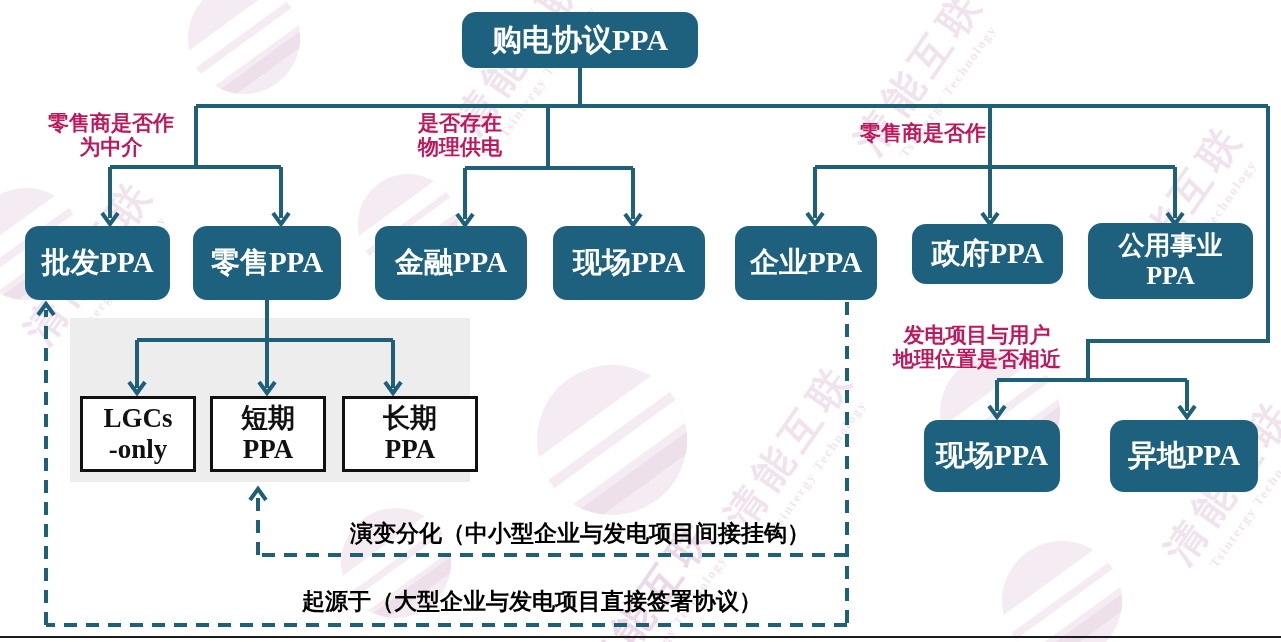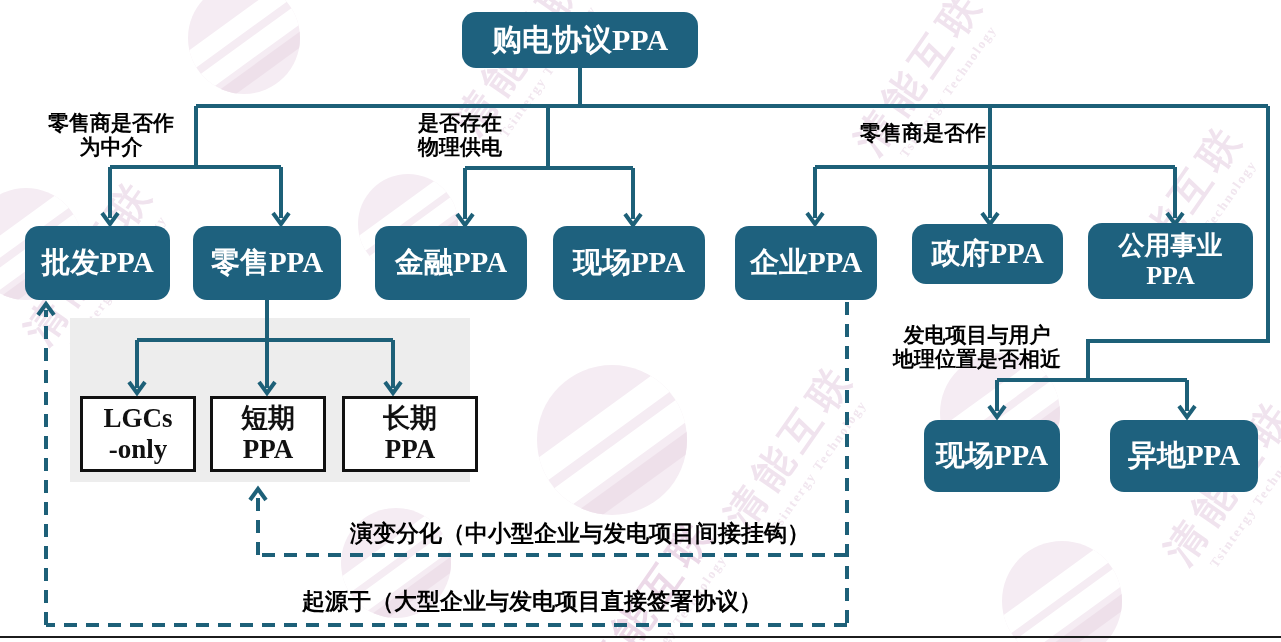--- a/index.html
+++ b/index.html
@@ -59,21 +59,21 @@
   .subnode{
     position:absolute;z-index:3;
     background:#ffffff;border:3px solid #111111;border-radius:0;
     color:#111111;font-weight:bold;font-size:27px;line-height:1.15;
     display:flex;flex-direction:column;align-items:center;justify-content:center;
     text-align:center;box-sizing:border-box;
   }
 
   
   .crit{
-    position:absolute;z-index:3;color:#000000;font-weight:bold;
+    position:absolute;z-index:3;color:#be185d;font-weight:bold;
     font-size:21px;line-height:1.12;text-align:center;white-space:nowrap;
   }
   .crit .ln{display:block;}
   .note{
     position:absolute;z-index:3;color:#000000;font-weight:bold;
     font-size:23px;text-align:right;white-space:nowrap;
   }
 
   .bottom-rule{
     position:absolute;left:0;top:636px;width:1281px;height:2px;

